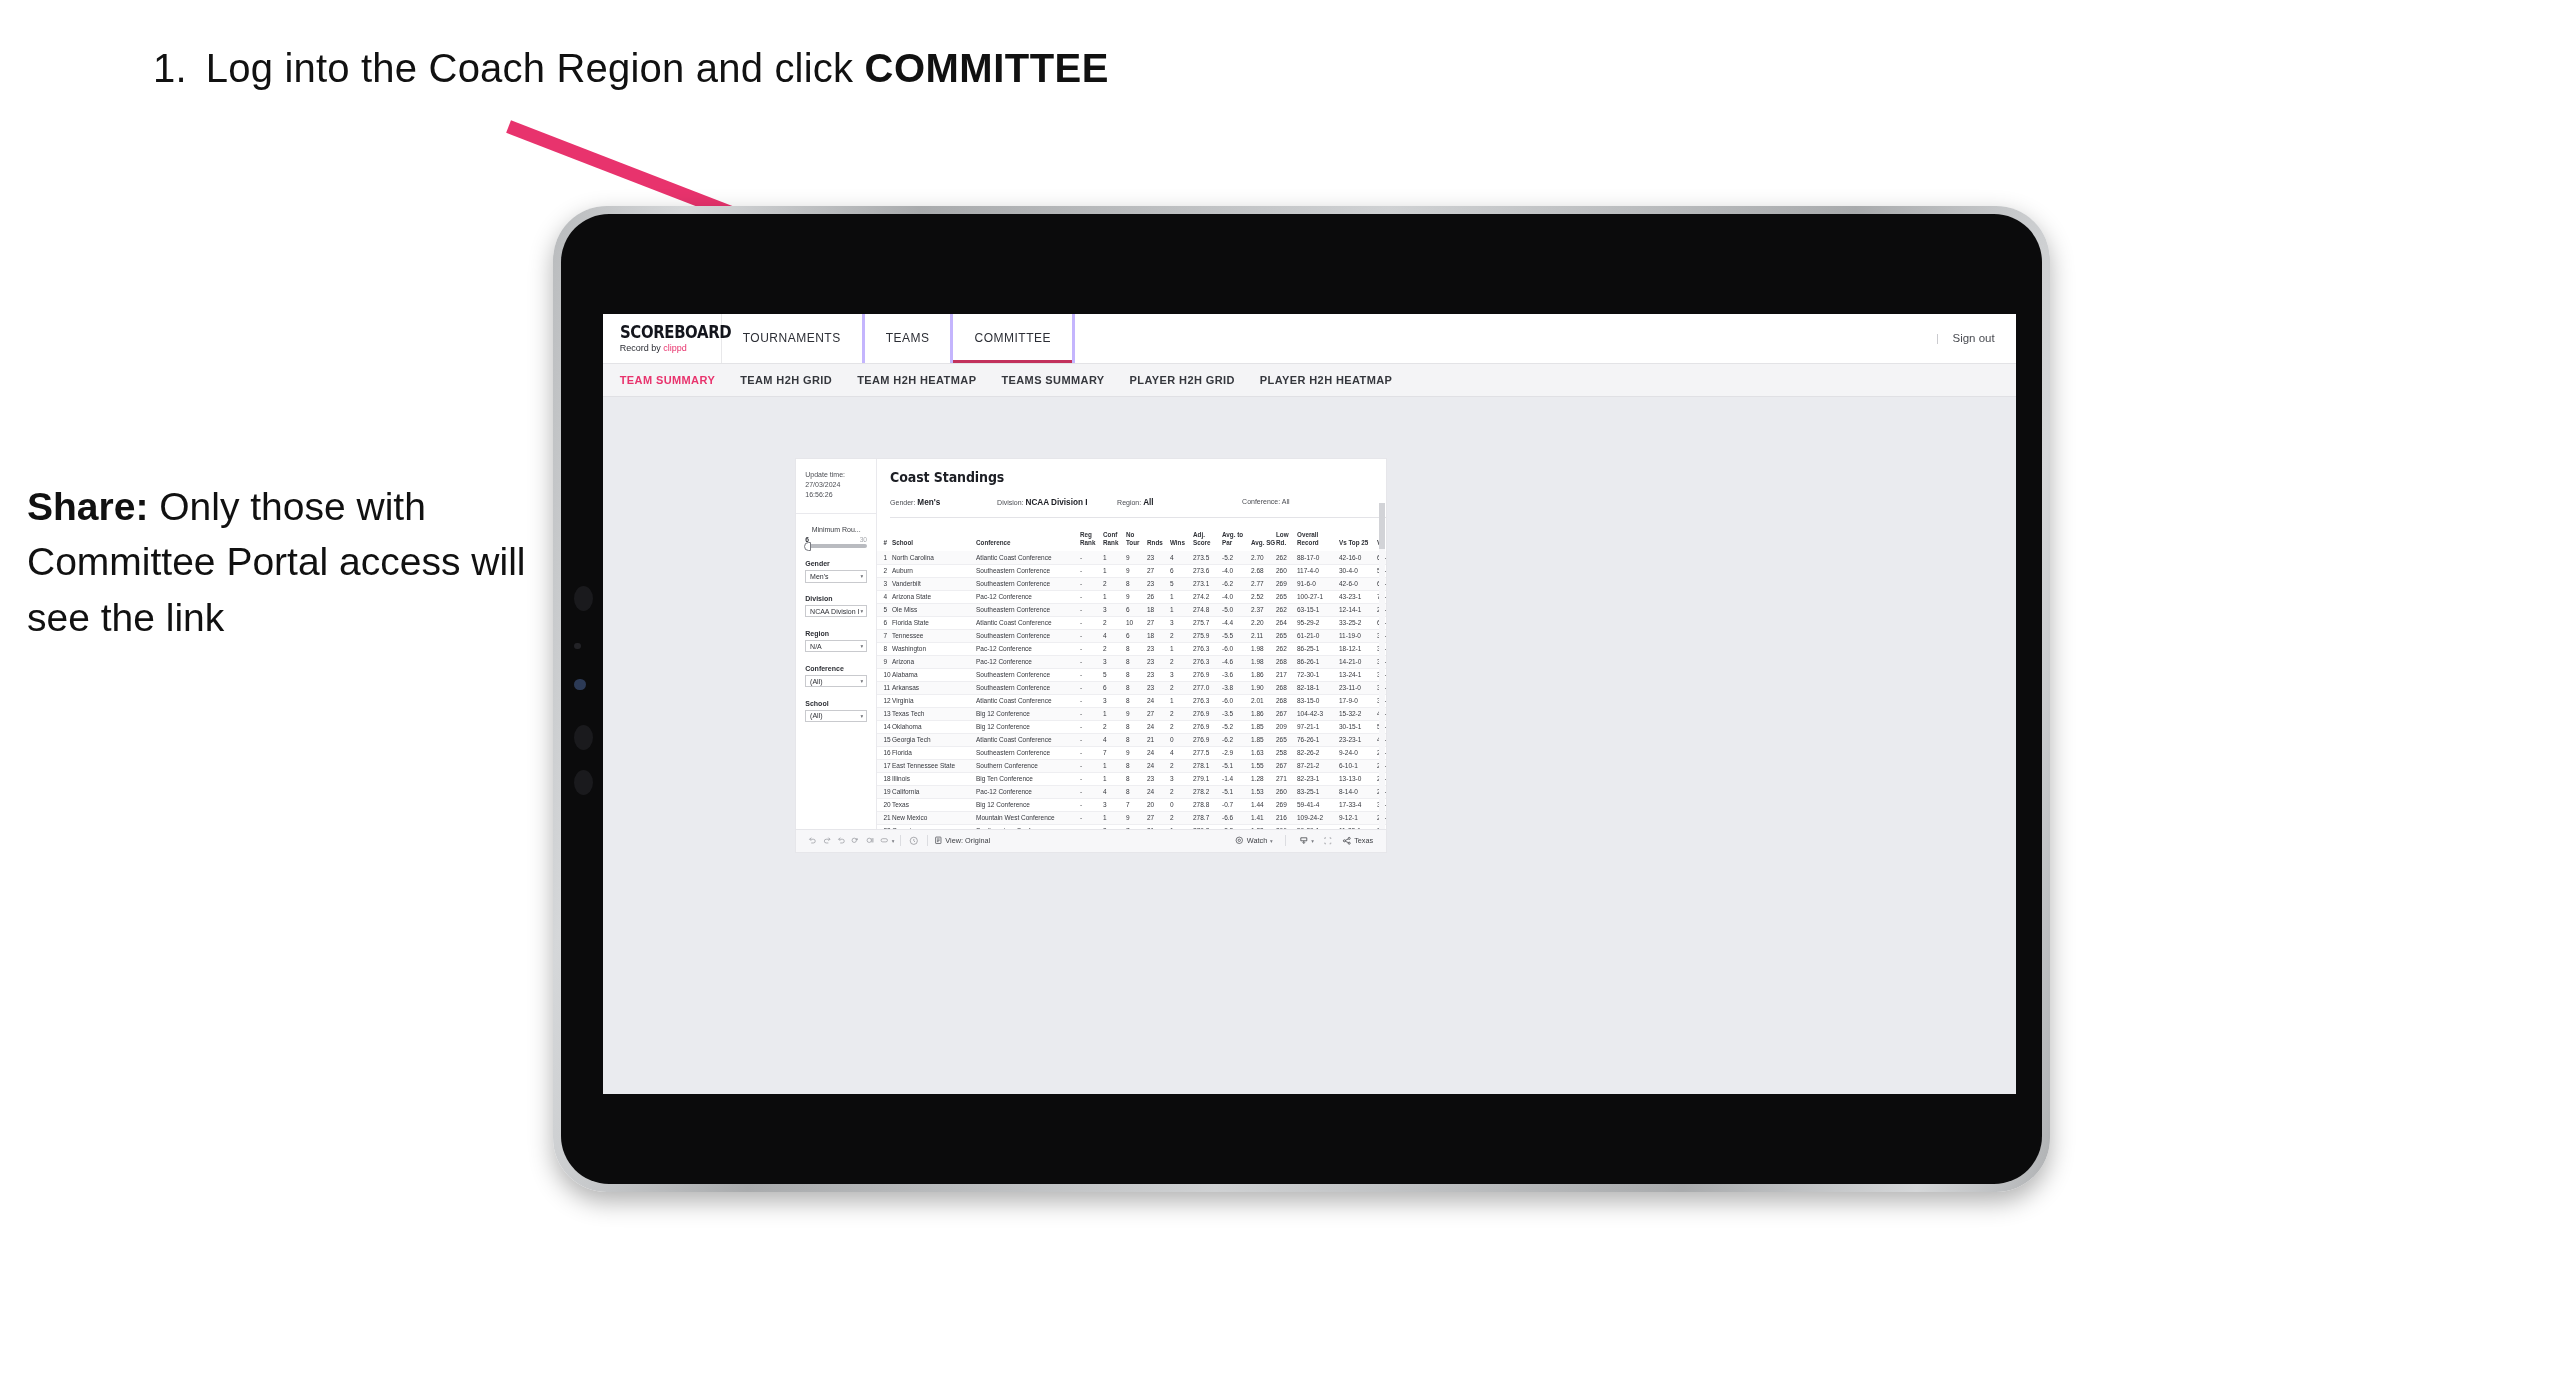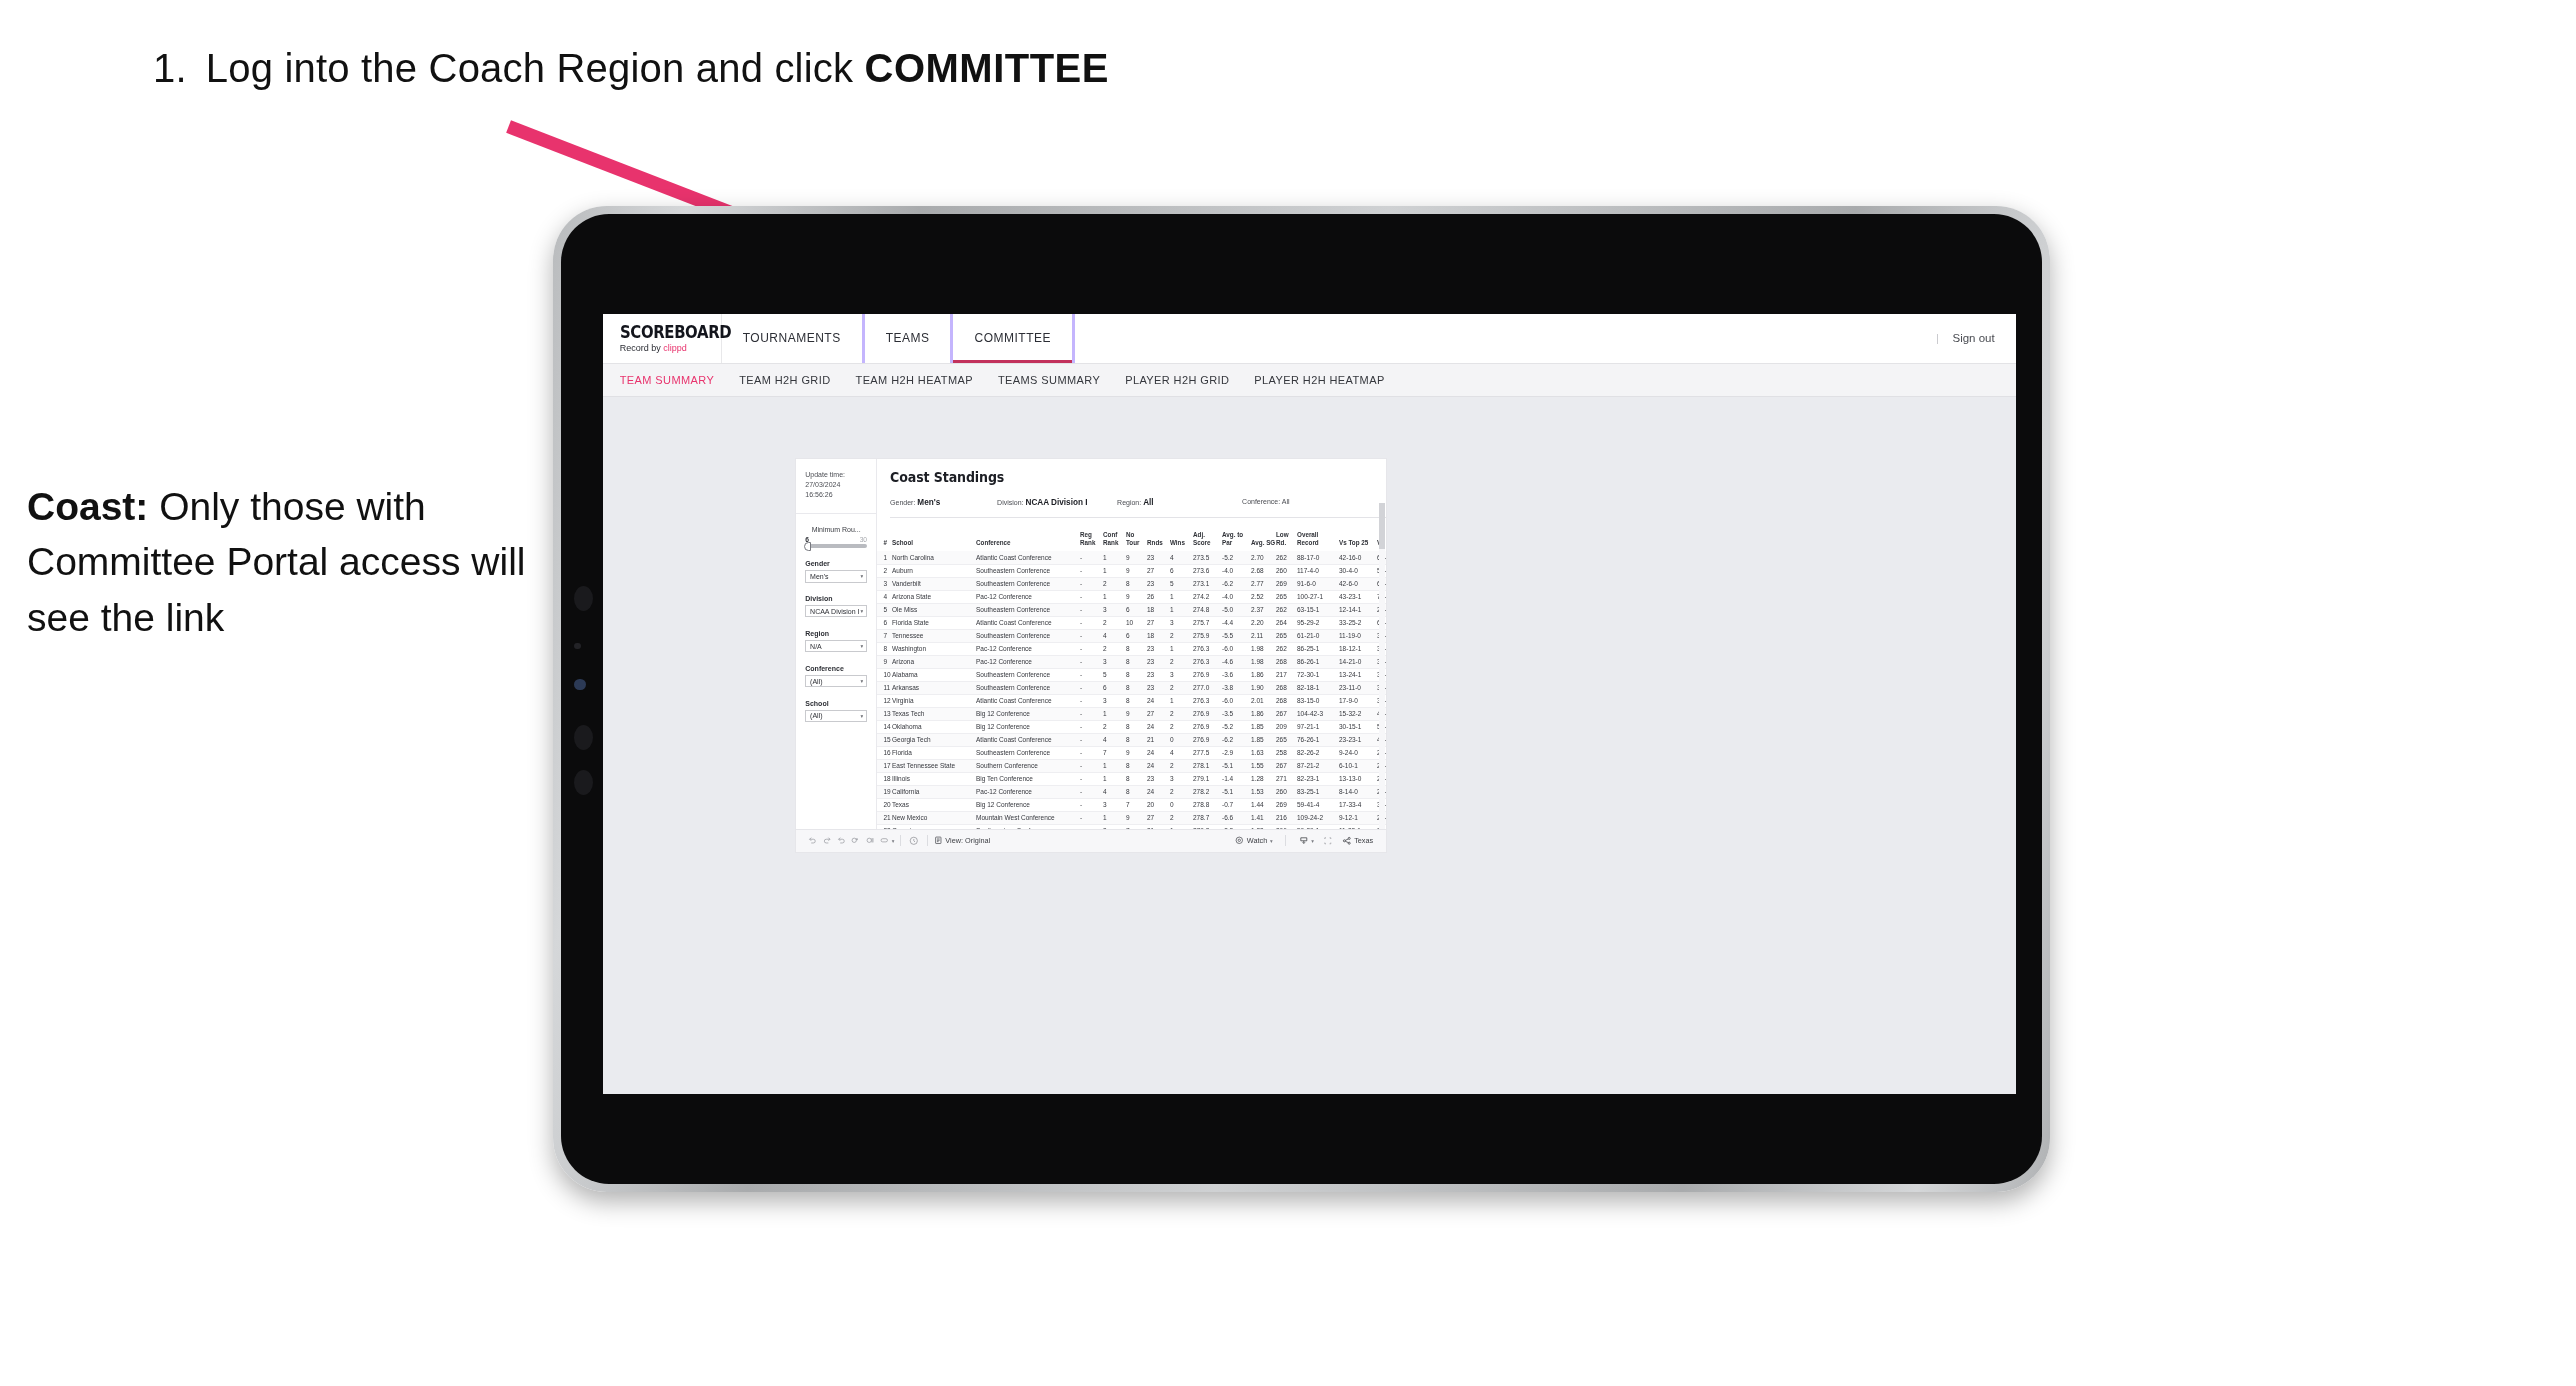--- a/index.html
+++ b/index.html
@@ -92,21 +92,21 @@
   #topbar-right {
     display:flex; align-items:center; gap:13.4px; padding-right:21px;
     font-size:11.5px; color:#4a4c52;
   }
   #topbar-right .sep { color:#c8c8cc; }
   #signout { cursor:pointer; }
 
   
   #app-subnav {
     height:33px; background:#f4f4f6; display:flex; align-items:center;
-    padding-left:17px; gap:25px; border-bottom:1px solid #e0e0e4;
+    padding-left:17px; gap:25px; border-bottom:1px solid #e0e0e4;font-weight:bold;
   }
   .subnav-item { font-size:11px; letter-spacing:0.4px; color:#35373d; cursor:pointer; }
   .subnav-item.active { color:#e8336d; }
 
   
   #dash-canvas { position:relative; height:698px; }
   #dash-card {
     position:absolute; left:192px; top:61px;
     width:592px; height:372px;
     background:#fff; border:1px solid #e6e6ea;
@@ -204,21 +204,21 @@
   .mini-caret { font-size:5.3px; color:#7b7d83; }
 </style>
 </head>
 <body>
 
 <div id="slide-heading">
   <span class="num">1.</span><span>Log into the Coach Region and click </span><span class="strong">COMMITTEE</span>
 </div>
 
 <div id="slide-note">
-  <span class="strong">Coast:</span><span> Only those with Committee Portal access will see the link</span>
+  <span class="strong">Share:</span><span> Only those with Committee Portal access will see the link</span>
 </div>
 
 <svg id="annotation-arrow" viewBox="0 0 600 240">
   <line x1="10" y1="12" x2="470" y2="190" stroke="#e8336d" stroke-width="14" stroke-linecap="butt"></line>
   <polygon points="420,150 500,200 412,212" fill="#e8336d"></polygon>
 </svg>
 
 <div id="tablet">
   <div id="tablet-screen">
     <div class="sensor s1"></div>

